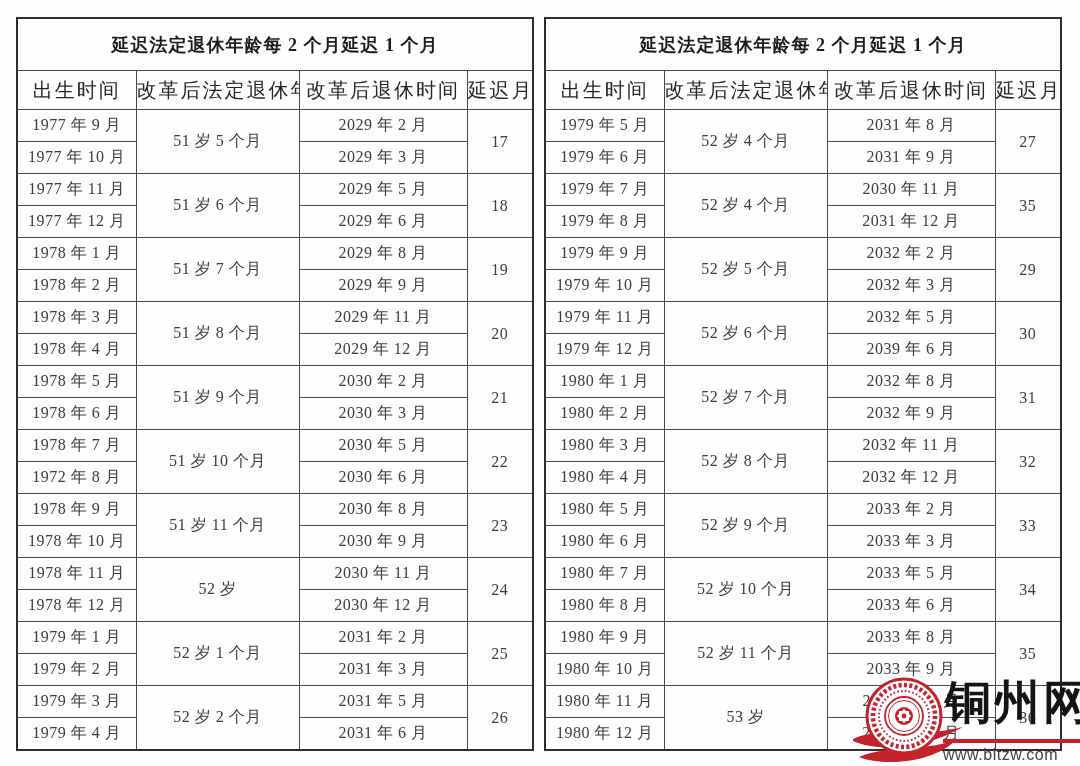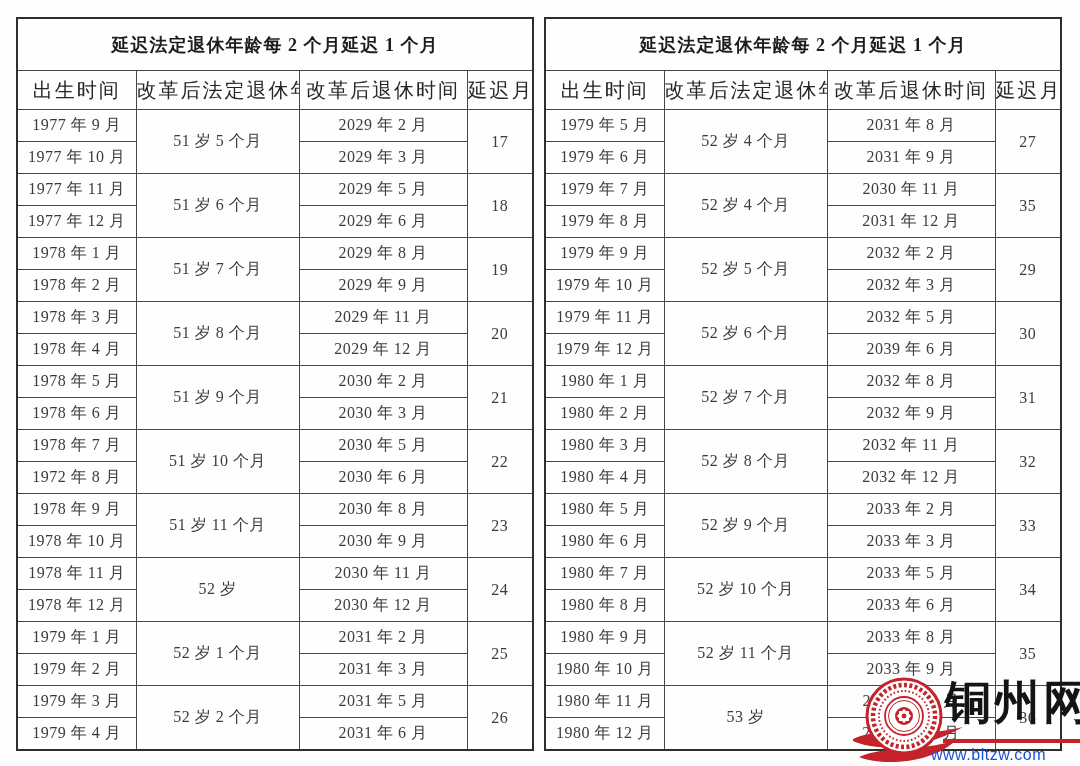--- a/index.html
+++ b/index.html
@@ -79,25 +79,25 @@
     white-space: nowrap;
   }
   .wm-line {
     position: absolute;
     left: 90px; top: 69px;
     width: 137px; height: 4px;
     background: #c4232b;
   }
   .wm-url {
     position: absolute;
-    left: 78px; top: 76px;
+    left: 90px; top: 76px;
     width: 137px;
     font-family: "Liberation Sans", "DejaVu Sans", sans-serif;
     font-size: 16px;
-    color: #1d4ed8;
+    color: #404040;
     letter-spacing: 0.5px;
     text-align: left;
     white-space: nowrap;
   }
 </style>
 </head>
 <body>
 
 <div class="page">
 

